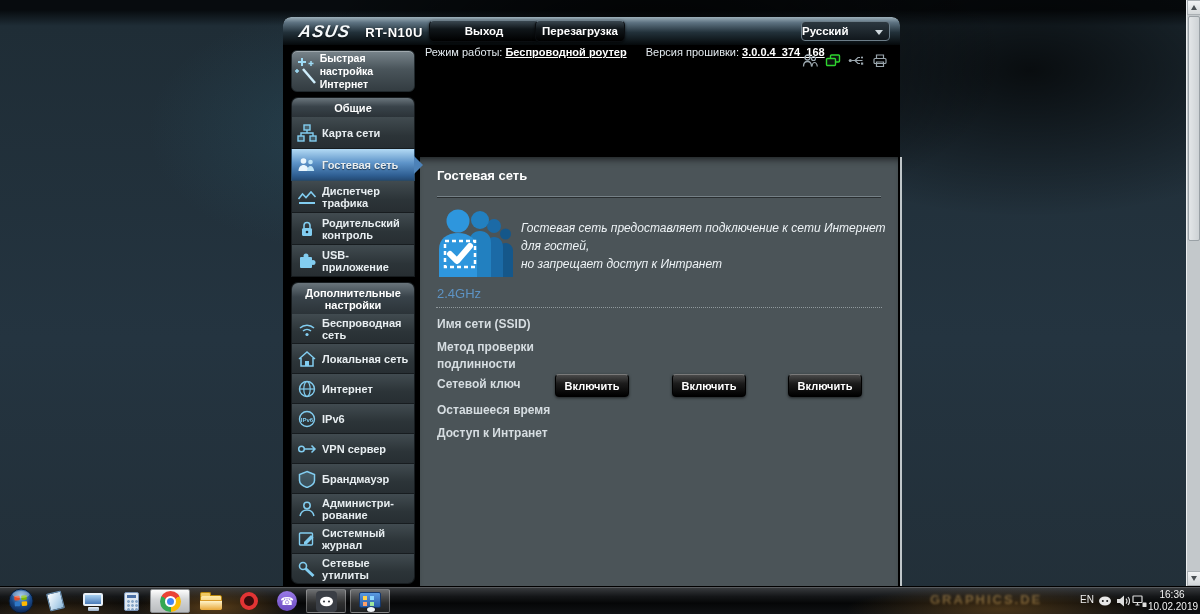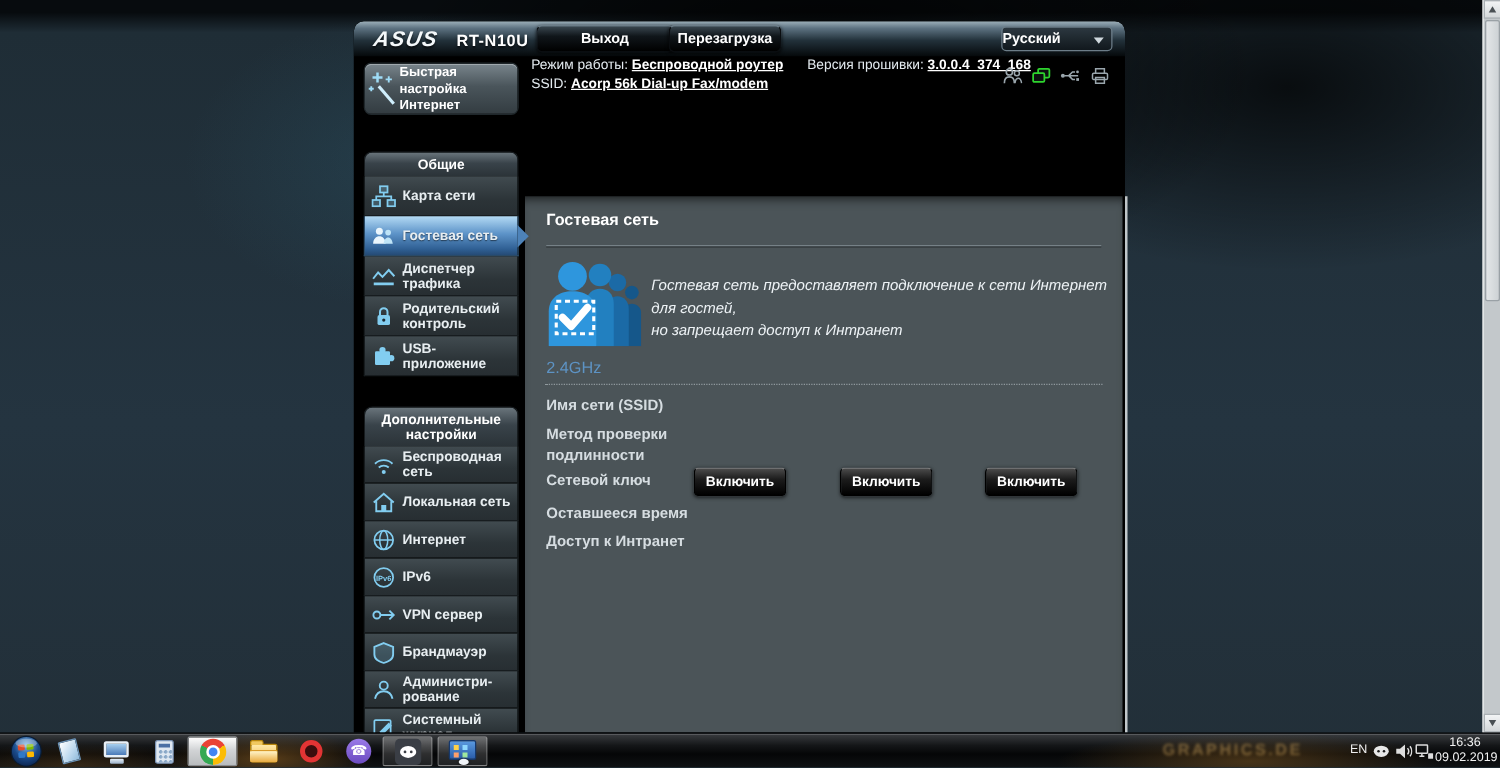--- a/index.html
+++ b/index.html
@@ -54,21 +54,21 @@
   .info-row { height:15px; white-space:nowrap; }
   .info-label { color:#e3eaef; }
   .info-link { color:#fff; font-weight:bold; text-decoration:underline; cursor:pointer; }
   .fw-group { margin-left:16px; }
 
   .status-icons { position:absolute; right:12px; top:36px; display:flex; gap:7px; }
   .status-icons span { display:flex; cursor:pointer; }
 
   
   .sidebar { position:absolute; left:8px; top:80px; width:124px; }
-  .sec { margin-bottom:5px;margin-top:24px; }
+  .sec { margin-bottom:5px; }
   .sec-header { background:linear-gradient(180deg,#6a757c,#39434a 45%,#2b3338);
     border:1px solid #171c1f; border-bottom:none; border-radius:7px 7px 0 0;
     color:#fff; font-weight:bold; font-size:11px; line-height:12px; text-align:center;
     padding:4px 0 3px; }
   .nav-item { position:relative; height:32px; display:flex; align-items:center;
     background:linear-gradient(180deg,#414b50,#2c3438 60%,#272e32);
     border:1px solid #171c1f; border-top:none; color:#e8eef1; font-weight:bold;
     font-size:11px; line-height:12px; cursor:pointer; }
   .sec2 .nav-item { height:30px; }
   .nav-item .ico { width:30px; min-width:30px; display:flex; justify-content:center; }
@@ -217,24 +217,20 @@
 Интернет</span>
   </div>
 
   <div class="info-bar">
     <div class="info-row">
       <span class="info-label">Режим работы:</span>
       <span class="info-link">Беспроводной роутер</span>
       <span class="fw-group info-label">Версия прошивки:</span>
       <span class="info-link">3.0.0.4_374_168</span>
     </div>
-    <div class="info-row">
-      <span class="info-label">SSID:</span>
-      <span class="info-link">Acorp 56k Dial-up Fax/modem</span>
-    </div>
   </div>
 
   <div class="status-icons">
     <span>
       <svg width="16" height="15" viewBox="0 0 16 15">
         <circle cx="5.5" cy="4.5" r="2.5" stroke="#9aa6ad" fill="none" stroke-width="1.3"></circle>
         <path d="M1.5 13.5c0-3.5 2-5 4-5s4 1.5 4 5" stroke="#9aa6ad" fill="none" stroke-width="1.3"></path>
         <circle cx="11.5" cy="5.5" r="2" stroke="#9aa6ad" fill="none" stroke-width="1.2"></circle>
         <path d="M10 13.5c.3-3 1.5-4 2.5-4s2.4 1 2.8 4" stroke="#9aa6ad" fill="none" stroke-width="1.2"></path>
       </svg>
@@ -553,15 +549,15 @@
   <span class="tray-ic t-network">
     <svg width="15" height="13" viewBox="0 0 15 13">
       <rect x="1" y="1" width="9" height="6.5" rx="0.5" stroke="#dddddd" fill="none" stroke-width="1.2"></rect>
       <path d="M3.5 10h4M5.5 7.5V10" stroke="#dddddd" fill="none" stroke-width="1.2"></path>
       <rect x="10.5" y="7.5" width="4" height="4.5" rx="0.5" fill="#dddddd"></rect>
     </svg>
   </span>
 
   <div class="clock">
     <div>16:36</div>
-    <div>09.02.2019</div>
+    <div>10.02.2019</div>
   </div>
 </div>
 
 </body></html>

